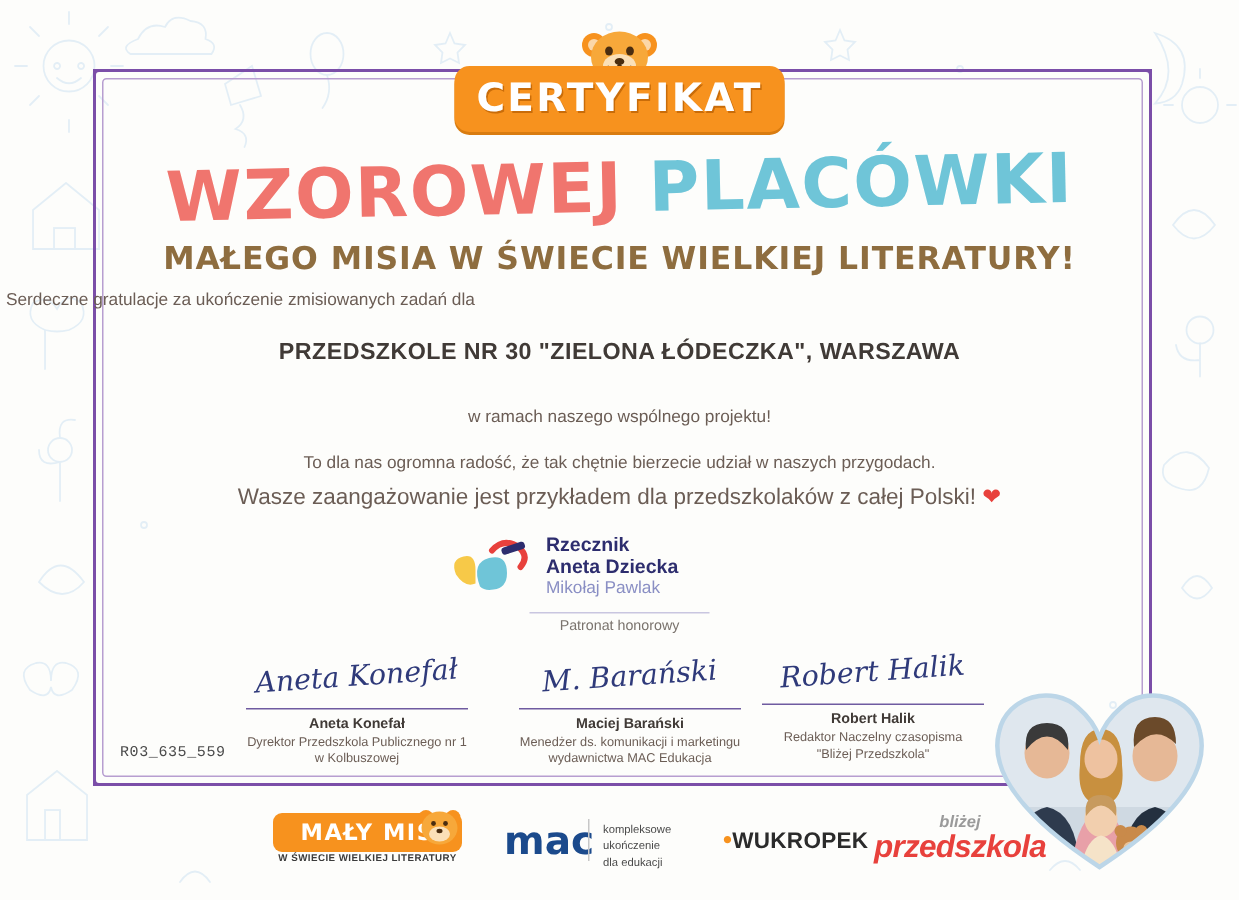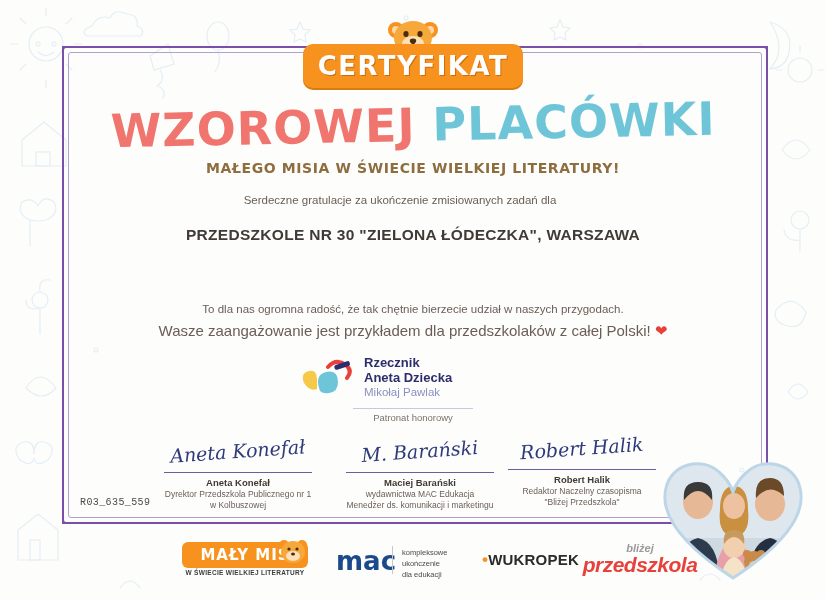--- a/index.html
+++ b/index.html
@@ -119,32 +119,32 @@
   .headline .w1 { color: #f0756e; }
   .headline .w2 { color: #6fc5d8; }
 
   .subhead {
     position: absolute;
     top: 160px;
     left: 0;
     width: 826px;
     text-align: center;
     font-family: "DejaVu Sans", sans-serif;
-    font-size: 14px;
+    font-size: 21px;
     font-weight: bold;
     color: #8e6d3f;
     letter-spacing: .6px;
   }
 
   .congrats {
     position: absolute;
     top: 194px;
-    left: 16px;
+    left: 4px;
     width: 768px;
-    text-align: center;
+    text-align: left;
     font-size: 11.5px;
     color: #6b5d55;
   }
 
   .recipient {
     position: absolute;
     top: 226px;
     left: 0;
     width: 826px;
     text-align: center;
@@ -488,20 +488,21 @@
     <span class="w1">WZOROWEJ</span>
     <span class="w2">PLACÓWKI</span>
   </div>
 
   <div class="subhead">MAŁEGO MISIA W ŚWIECIE WIELKIEJ LITERATURY!</div>
 
   <div class="congrats">Serdeczne gratulacje za ukończenie zmisiowanych zadań dla</div>
 
   <div class="recipient">PRZEDSZKOLE NR 30 "ZIELONA ŁÓDECZKA", WARSZAWA</div>
 
+  <div class="project-line">w ramach naszego wspólnego projektu!</div>
 
   <div class="body-1">To dla nas ogromna radość, że tak chętnie bierzecie udział w naszych przygodach.</div>
   <div class="body-2">
     <span>Wasze zaangażowanie jest przykładem dla przedszkolaków z całej Polski!</span>
     <span class="heart">❤</span>
   </div>
 
   <div class="rpd">
     <svg class="rpd-mark" viewBox="0 0 60 42">
       <path d="M6 26 q-4 -10 5 -12 q8 -2 8 9 l0 9 q-7 3 -13 -6z" fill="#f7c948"></path>
@@ -526,22 +527,22 @@
       <div>Dyrektor Przedszkola Publicznego nr 1</div>
       <div>w Kolbuszowej</div>
     </div>
   </div>
 
   <div class="sig sig-2">
     <div class="sig-script">M. Barański</div>
     <div class="sig-line"></div>
     <div class="sig-name">Maciej Barański</div>
     <div class="sig-role">
+      <div>Menedżer ds. komunikacji i marketingu</div>
       <div>wydawnictwa MAC Edukacja</div>
-      <div>Menedżer ds. komunikacji i marketingu</div>
     </div>
   </div>
 
   <div class="sig sig-3">
     <div class="sig-script">Robert Halik</div>
     <div class="sig-line"></div>
     <div class="sig-name">Robert Halik</div>
     <div class="sig-role">
       <div>Redaktor Naczelny czasopisma</div>
       <div>"Bliżej Przedszkola"</div>

